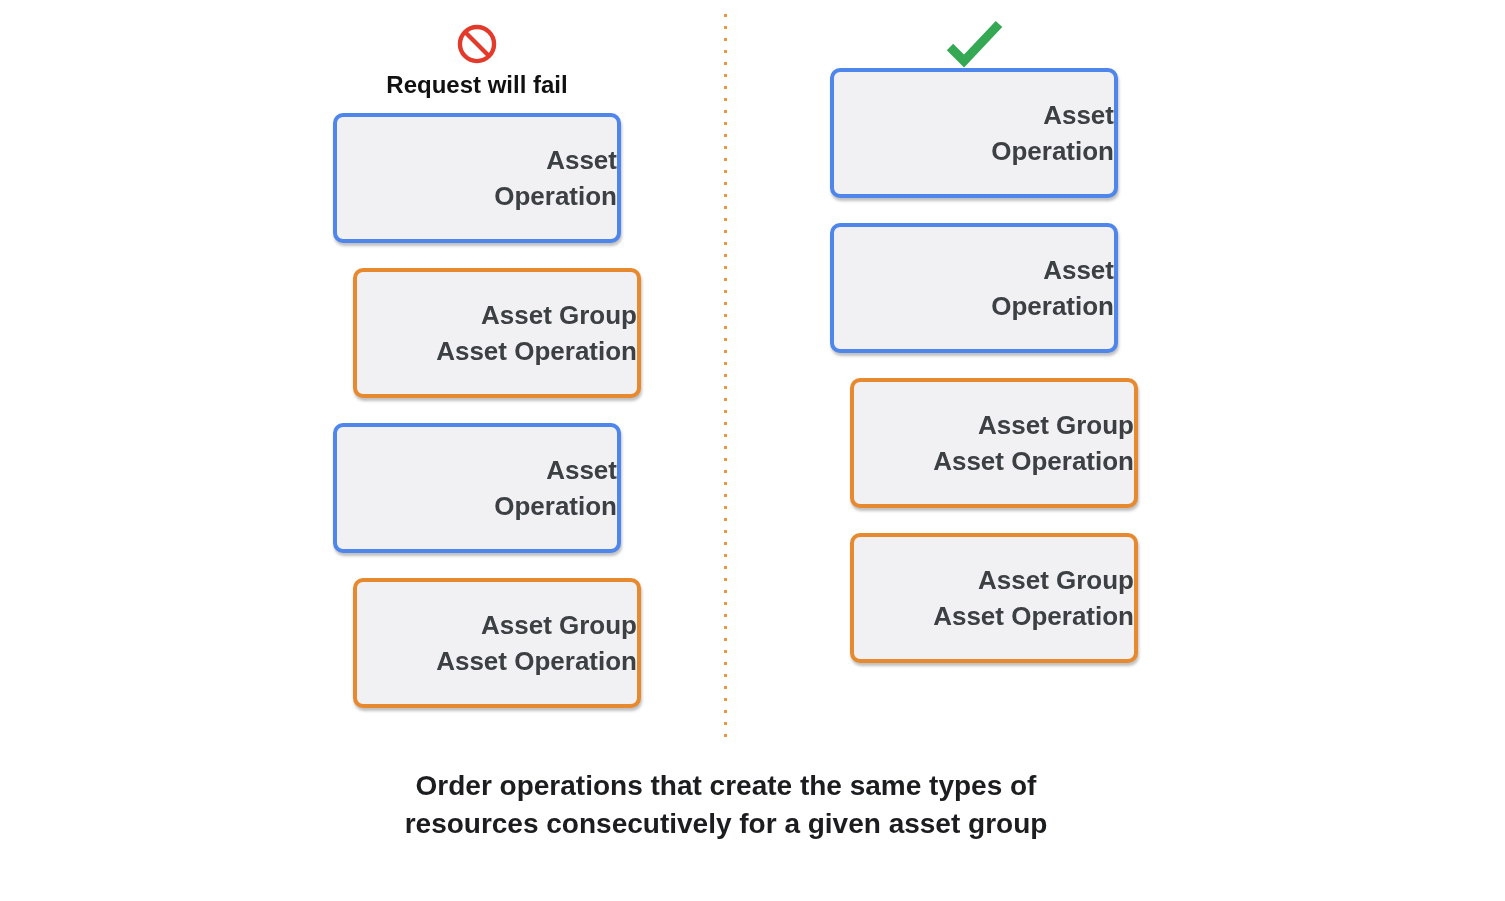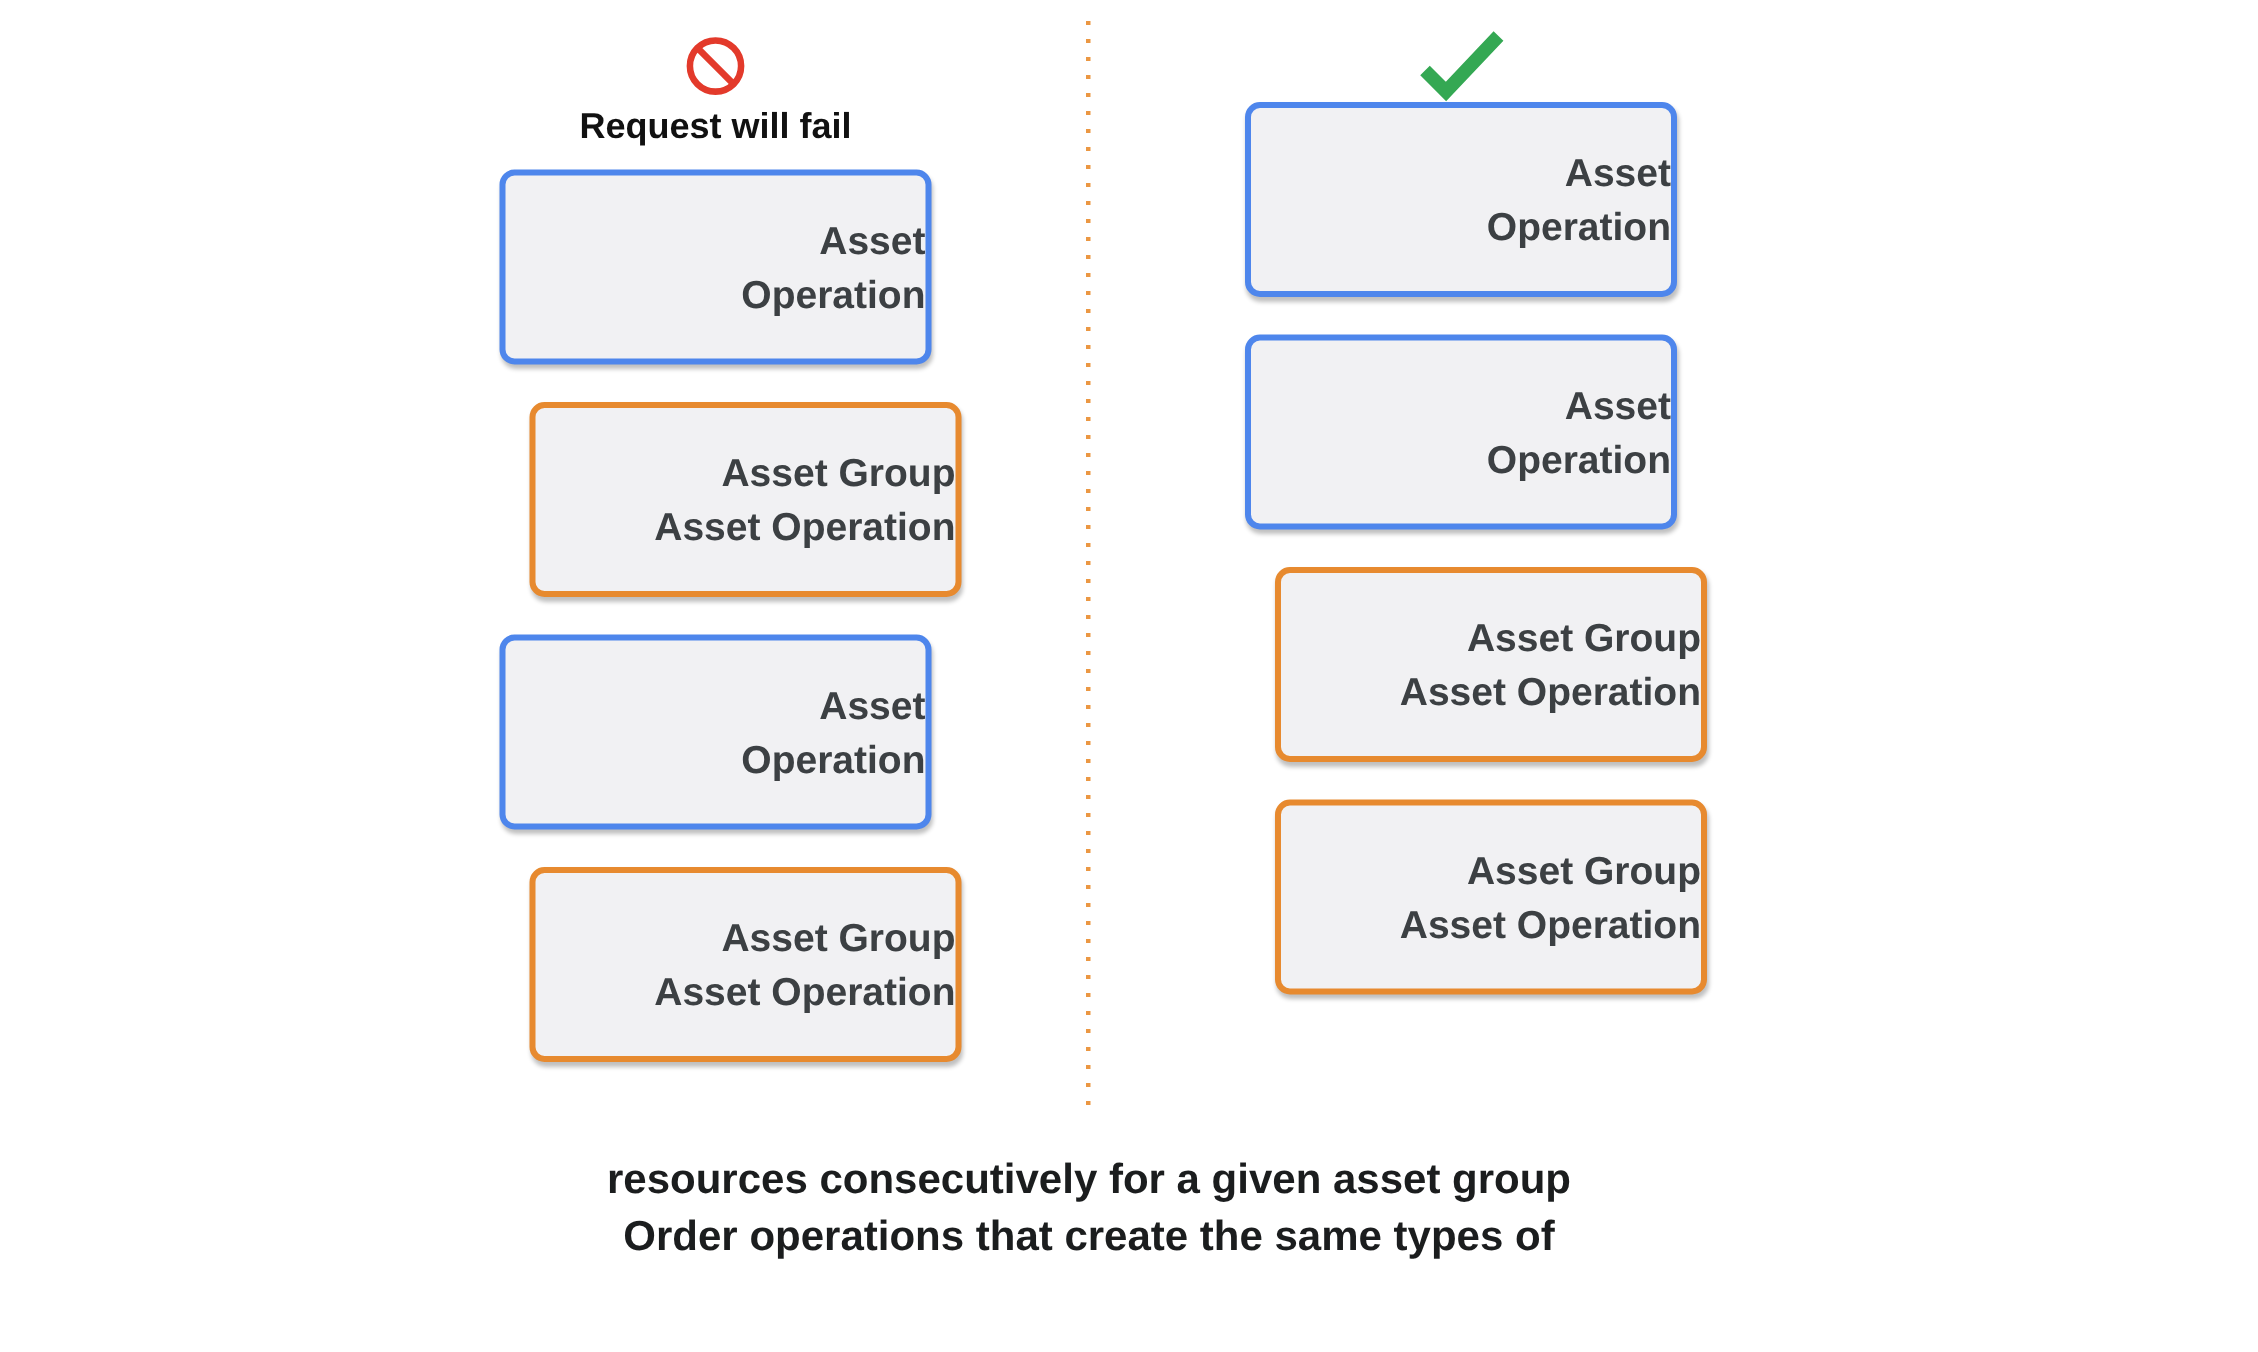--- a/index.html
+++ b/index.html
@@ -148,17 +148,17 @@
       <div class="box-line">Asset Group</div>
       <div class="box-line">Asset Operation</div>
     </div>
     <div class="box box-orange">
       <div class="box-line">Asset Group</div>
       <div class="box-line">Asset Operation</div>
     </div>
   </div>
 
   <div class="caption">
+    <div class="caption-line">Order operations that create the same types of</div>
     <div class="caption-line">resources consecutively for a given asset group</div>
-    <div class="caption-line">Order operations that create the same types of</div>
   </div>
 
 </div>
 
 </body></html>

